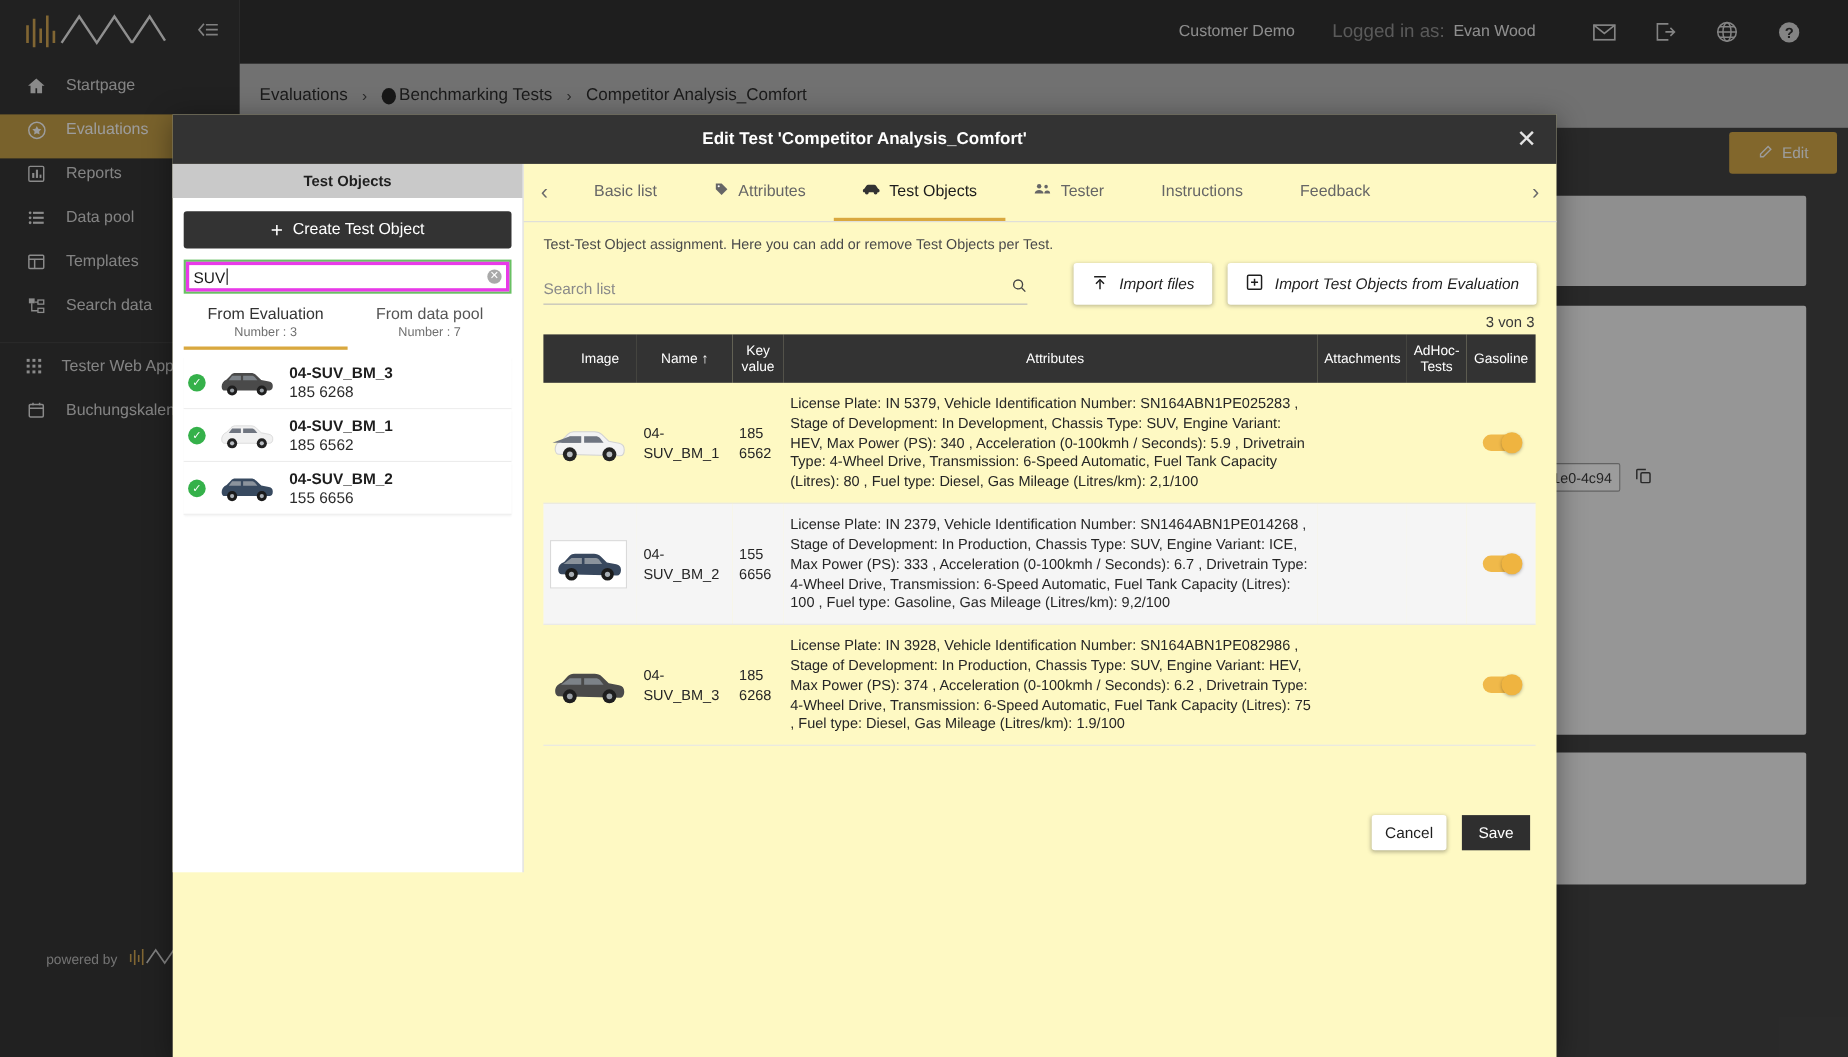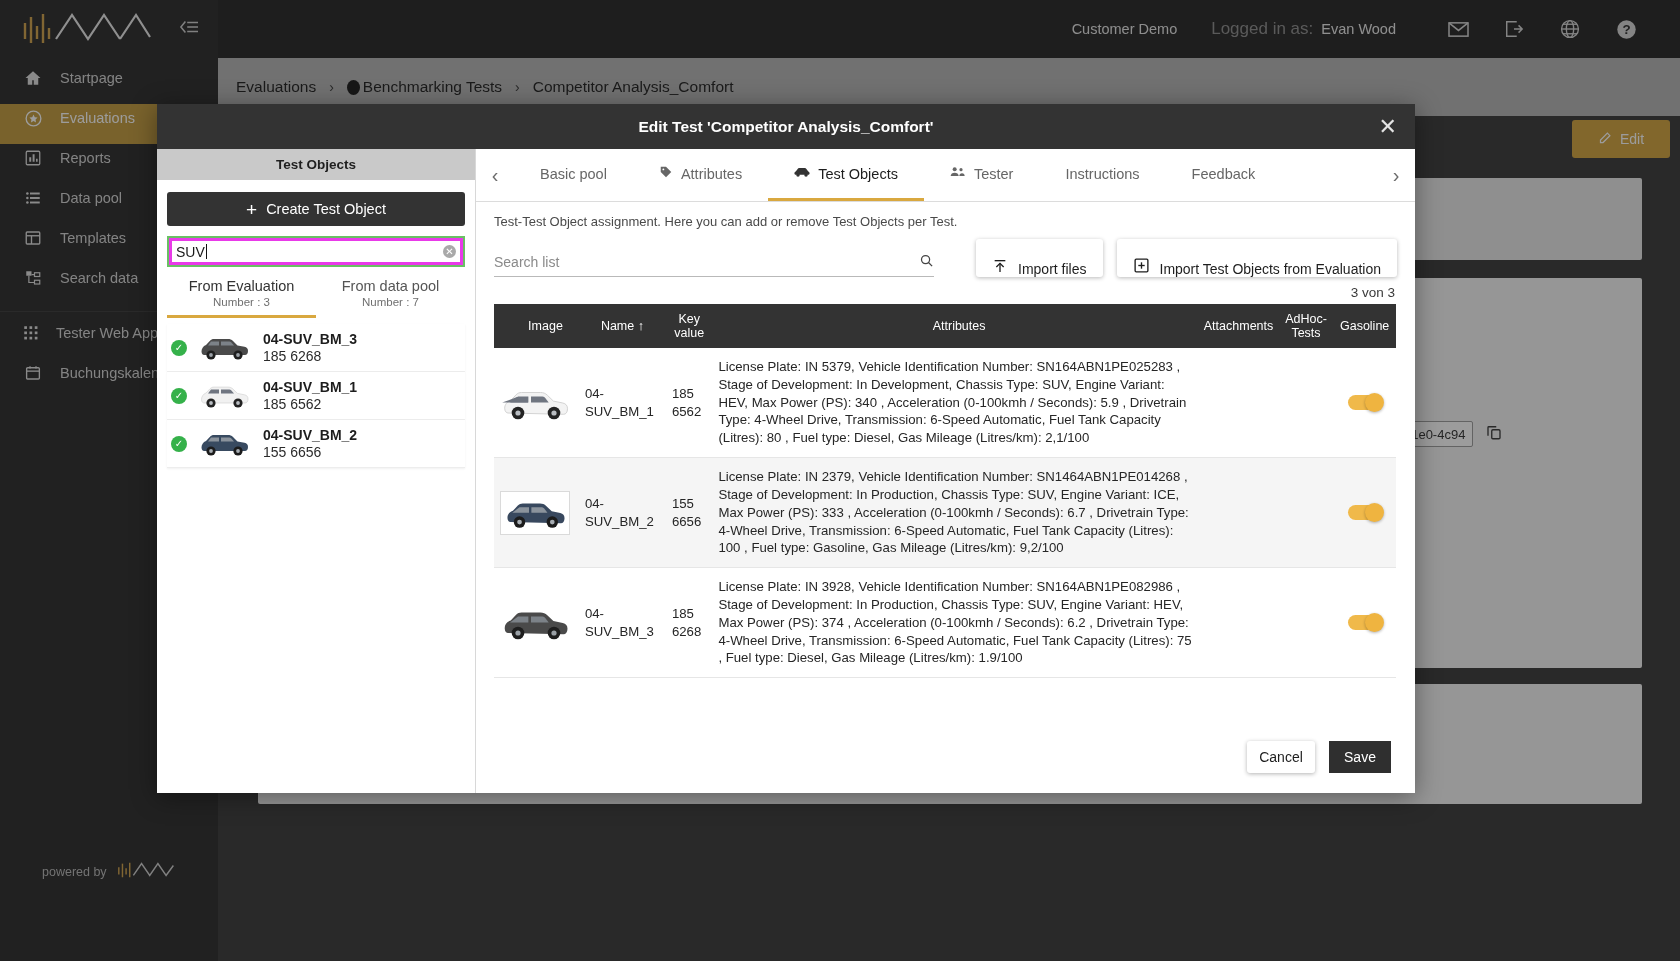--- a/index.html
+++ b/index.html
@@ -95,22 +95,22 @@
     border: 1px solid #9d9d9d; background: #fff; height: 26px; padding: 0 7px;
     font-size: 13px; color: #333; display: flex; align-items: center; border-radius: 2px;
   }
 
   
   .overlay {
     position: absolute; left: 0; top: 0; width: 1680px; height: 961px;
     background: rgba(20,20,20,0.42);
   }
   .modal {
-    position: absolute; left: 157px; top: 104px; width: 1258px; height: 689px;
-    background: #ffffff; box-shadow: 0 4px 24px rgba(0,0,0,0.4);
+    position: absolute; left: 157px; top: 104px; width: 1258px; height: 858px;
+    background: #fef9c3; box-shadow: 0 4px 24px rgba(0,0,0,0.4);
   }
   .modal-head {
     height: 45px; background: #333333; color: #fff;
     display: flex; align-items: center; justify-content: center;
     position: relative; font-size: 15.5px; font-weight: bold;
   }
   .modal-close {
     position: absolute; right: 18px; top: 50%; transform: translateY(-50%);
     color: #e4e4e4; font-size: 22px; line-height: 1; cursor: pointer;
     font-weight: 300;
@@ -197,22 +197,22 @@
   .listsearch {
     width: 440px; border-bottom: 1px solid #b9b9b9; height: 29px;
     display: flex; align-items: center; justify-content: space-between;
   }
   .listsearch .ph { font-size: 14px; color: #8a8a8a; }
   .listsearch .sico { color: #444; }
   .toolspacer { flex: 1; }
   .imp-btn {
     height: 38px; background: #fff; border-radius: 3px;
     box-shadow: 0 1px 4px rgba(0,0,0,0.28);
-    display: flex; align-items: flex-end; gap: 10px; padding: 0 16px;
-    font-size: 14px; color: #1e1e1e; cursor: pointer; white-space: nowrap;
+    display: flex; align-items: center; gap: 10px; padding: 0 16px;
+    font-size: 14px; color: #1e1e1e; cursor: pointer; white-space: nowrap; font-style: italic;
   }
   .count-row {
     text-align: right; font-size: 13.5px; color: #3a3a3a;
     padding: 8px 20px 4px 0;
   }
 
   table.tbl { width: 902px; margin: 0 18px; border-collapse: collapse; table-layout: fixed; }
   table.tbl thead th {
     background: #333333; color: #fff; font-size: 12.5px; font-weight: normal;
     padding: 8px 6px; text-align: center; vertical-align: middle;
@@ -562,21 +562,21 @@
             </div>
           </div>
         </div>
       </div>
 
       <div class="rpanel">
         <div class="tabbar">
           <div class="tab-arrow">‹</div>
           <div class="tabs">
             <div class="tab">
-              <span>Basic pool</span>
+              <span>Basic list</span>
             </div>
             <div class="tab">
               <span>
                 <svg width="14" height="14" viewBox="0 0 24 24" fill="#666">
                   <path d="M3 3h9l9 9-9 9-9-9z"></path>
                     <circle cx="7.5" cy="7.5" r="1.6" fill="#fff"></circle>
                 </svg>
               </span>
               <span>Attributes</span>
             </div>

